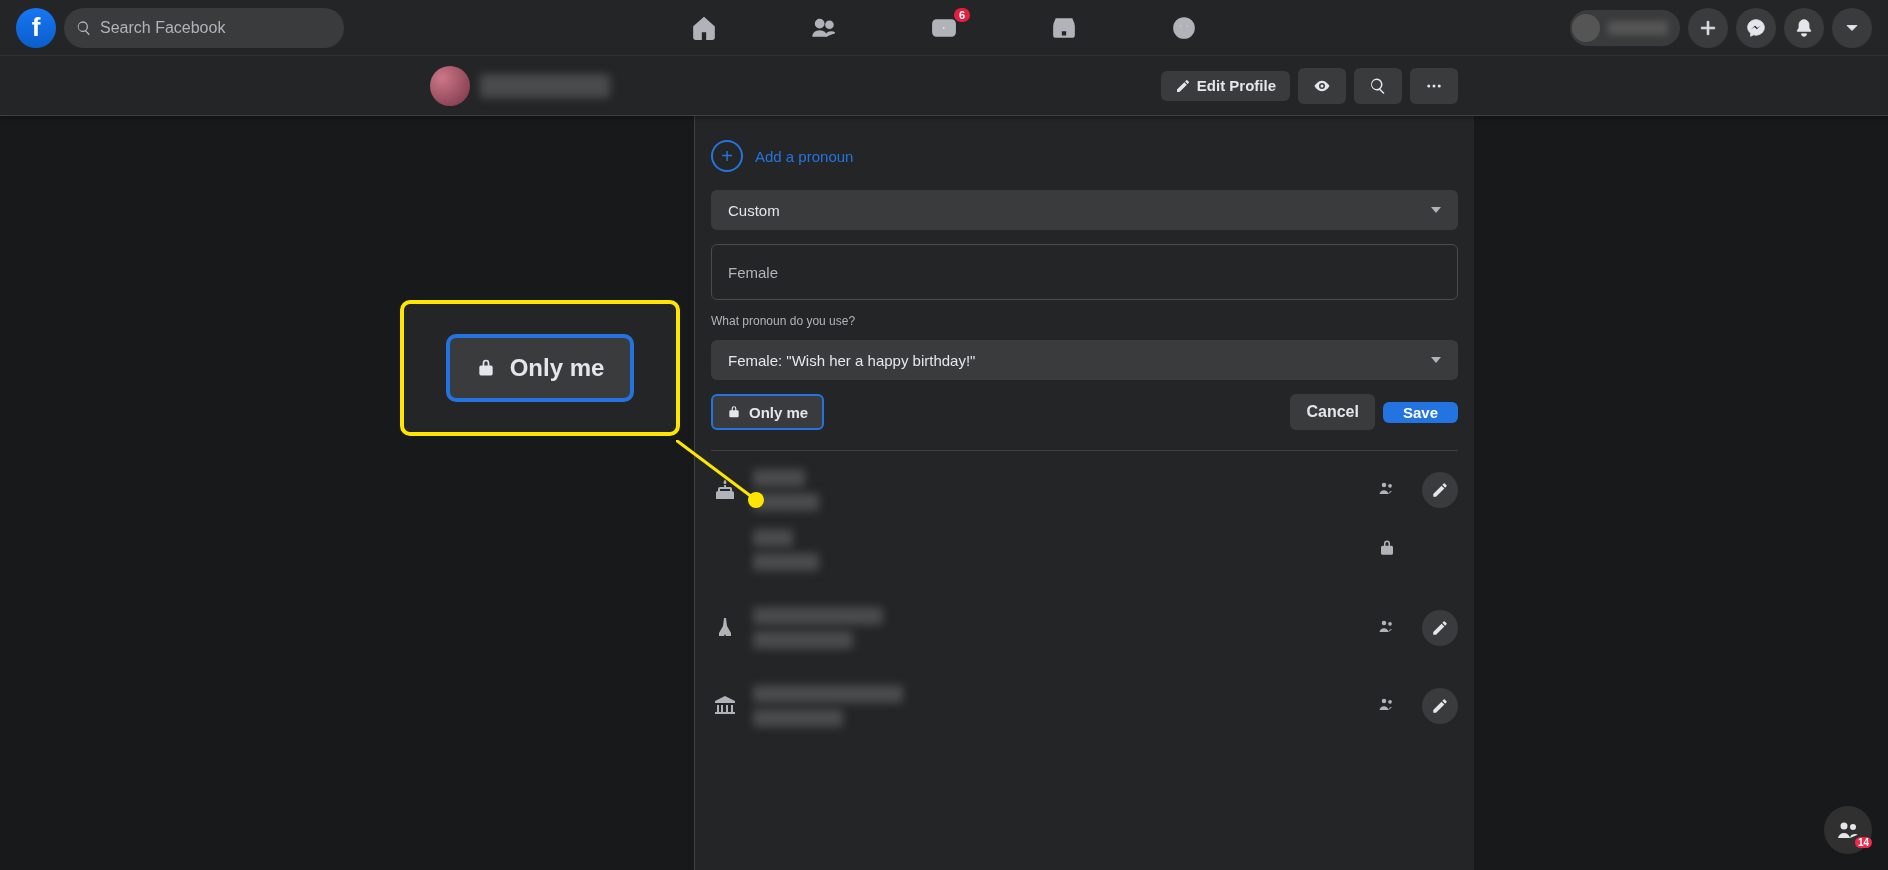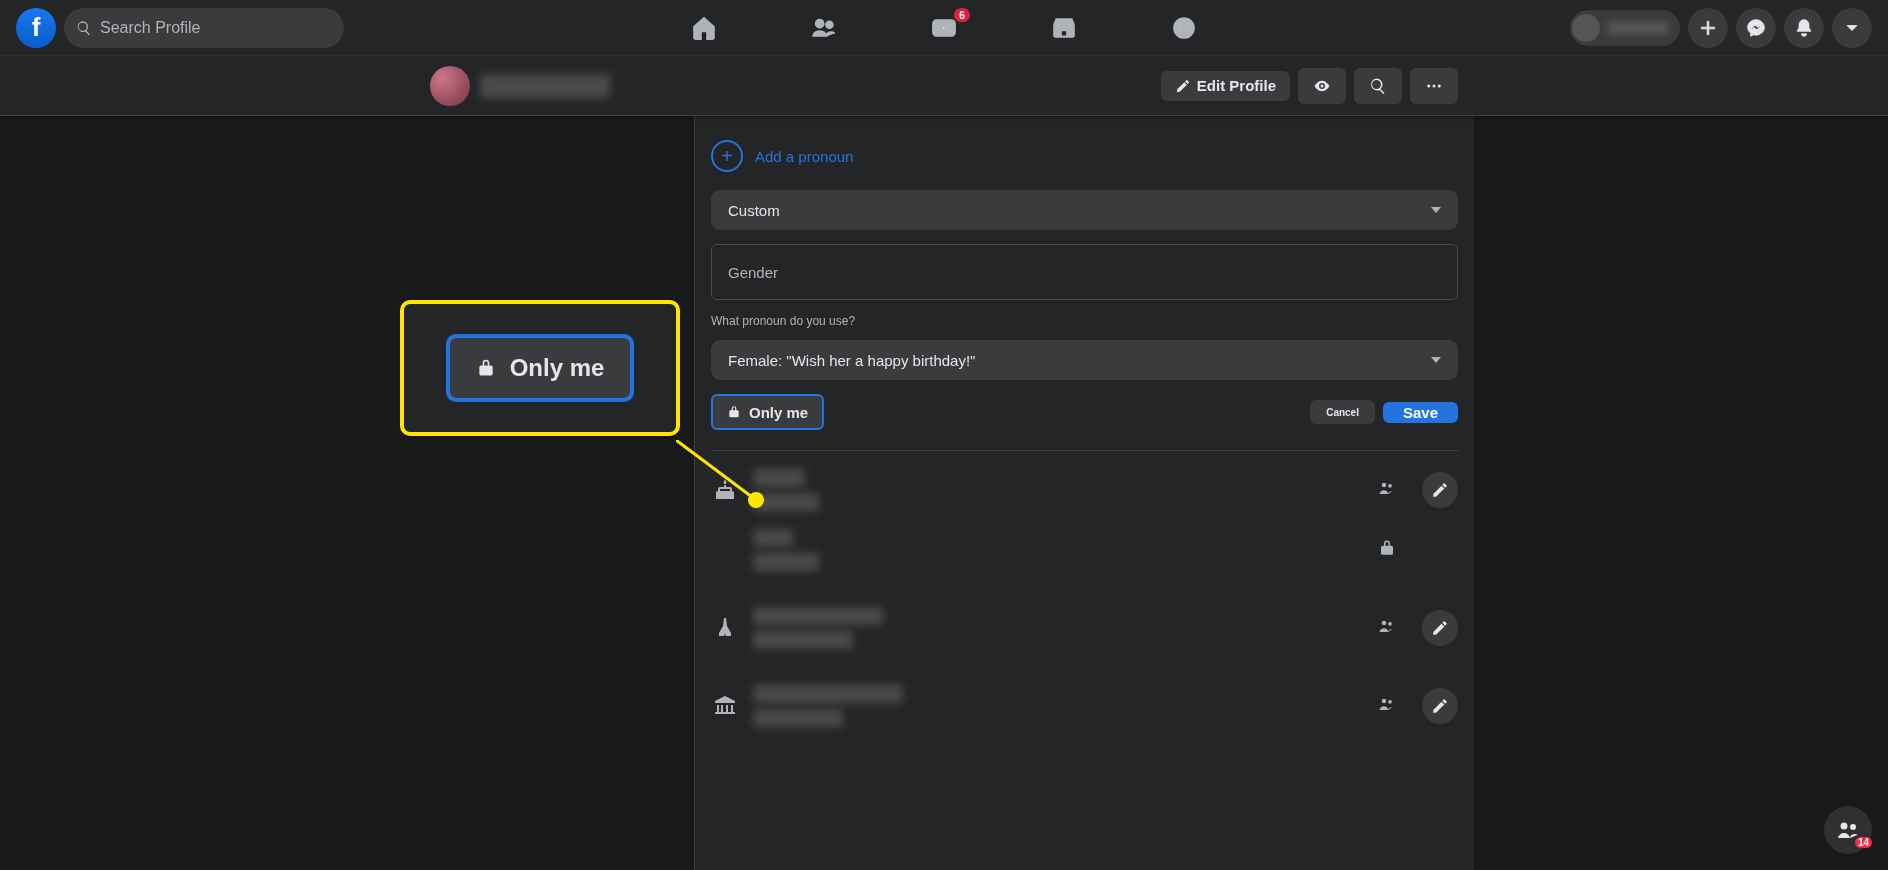--- a/index.html
+++ b/index.html
@@ -152,21 +152,20 @@
 
   .select, .text-input{
     width:100%;background:var(--bg-3);border:1px solid transparent;
     border-radius:6px;color:var(--text);
     font-size:15px;position:relative;
   }
   .select{
     height:40px;display:flex;align-items:center;
     padding:0 16px;justify-content:space-between;
     margin-bottom:14px;
-    border-radius:9px;
   }
   .select .caret{width:0;height:0;border-left:5px solid transparent;border-right:5px solid transparent;border-top:6px solid var(--text-2);}
   .text-input{
     height:56px;background:transparent;border:1px solid #4a4b4c;
     display:flex;align-items:center;padding:0 16px;color:var(--text-2);
     margin-bottom:14px;
   }
 
   .label-sm{
     font-size:12px;color:var(--text-2);margin-bottom:12px;display:block;
@@ -177,23 +176,23 @@
     border-bottom:1px solid var(--divider);
   }
   .only-me-btn{
     height:36px;border-radius:6px;background:var(--bg-3);
     border:2px solid var(--blue);
     display:flex;align-items:center;padding:0 14px;gap:8px;
     font-weight:600;font-size:15px;color:var(--text);
   }
   .only-me-btn svg{width:14px;height:14px;fill:var(--text);}
   .cancel-btn{
-    margin-left:auto;height:24px;border-radius:6px;background:var(--bg-3);
+    margin-left:auto;height:36px;border-radius:6px;background:var(--bg-3);
     display:flex;align-items:center;padding:0 16px;
-    font-weight:600;font-size:10px;color:var(--text);
+    font-weight:600;font-size:16px;color:var(--text);
   }
   .save-btn{
     margin-left:8px;height:21px;border-radius:6px;background:var(--blue);
     display:flex;align-items:center;padding:0 20px;
     font-weight:600;font-size:15px;color:#fff;
   }
 
   .info-row{
     display:flex;align-items:center;padding:18px 0;gap:14px;
   }
@@ -259,21 +258,21 @@
 </style>
 </head>
 <body>
 
 <div class="header">
   <div class="fb-logo">f</div>
   <div class="search">
     <svg viewBox="0 0 24 24">
         <path d="M10 2a8 8 0 015.3 13.9l5.4 5.4-1.4 1.4-5.4-5.4A8 8 0 1110 2zm0 2a6 6 0 100 12 6 6 0 000-12z"></path>
       </svg>
-    <span>Search Profile</span>
+    <span>Search Facebook</span>
   </div>
 
   <div class="center-nav">
     <div class="nav-item">
       <svg viewBox="0 0 24 24" fill="none" stroke-width="2">
           <path d="M3 11l9-8 9 8v10a1 1 0 01-1 1h-5v-7h-6v7H4a1 1 0 01-1-1V11z"></path>
         </svg>
     </div>
     <div class="nav-item">
       <svg viewBox="0 0 24 24" fill="none" stroke-width="2">
@@ -372,21 +371,21 @@
       <div class="add-circle">+</div>
       <span>Add a pronoun</span>
     </div>
 
     <div class="select">
       <span>Custom</span>
       <span class="caret"></span>
     </div>
 
     <div class="text-input">
-      <span>Gender</span>
+      <span>Female</span>
     </div>
 
     <span class="label-sm">What pronoun do you use?</span>
 
     <div class="select">
       <span>Female: "Wish her a happy birthday!"</span>
       <span class="caret"></span>
     </div>
 
     <div class="action-row">

